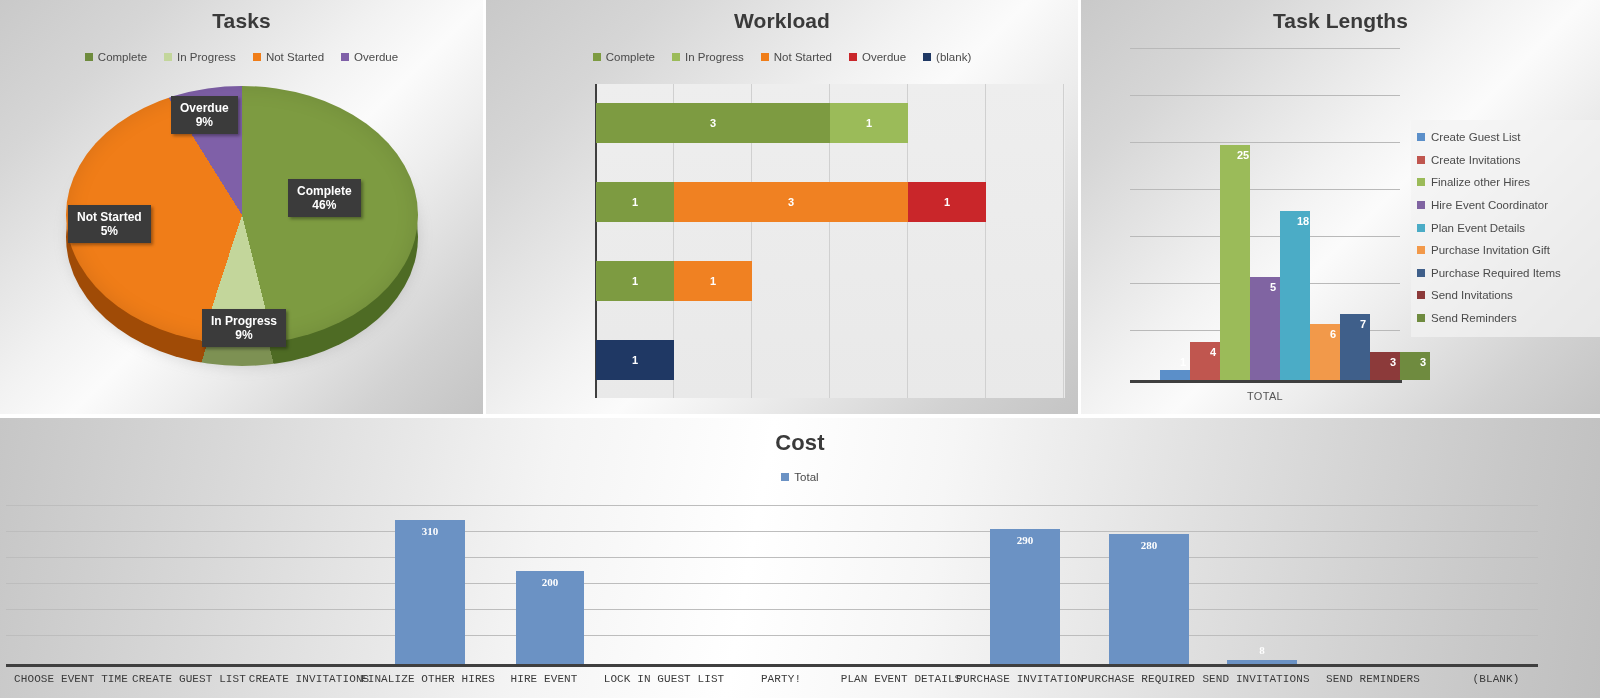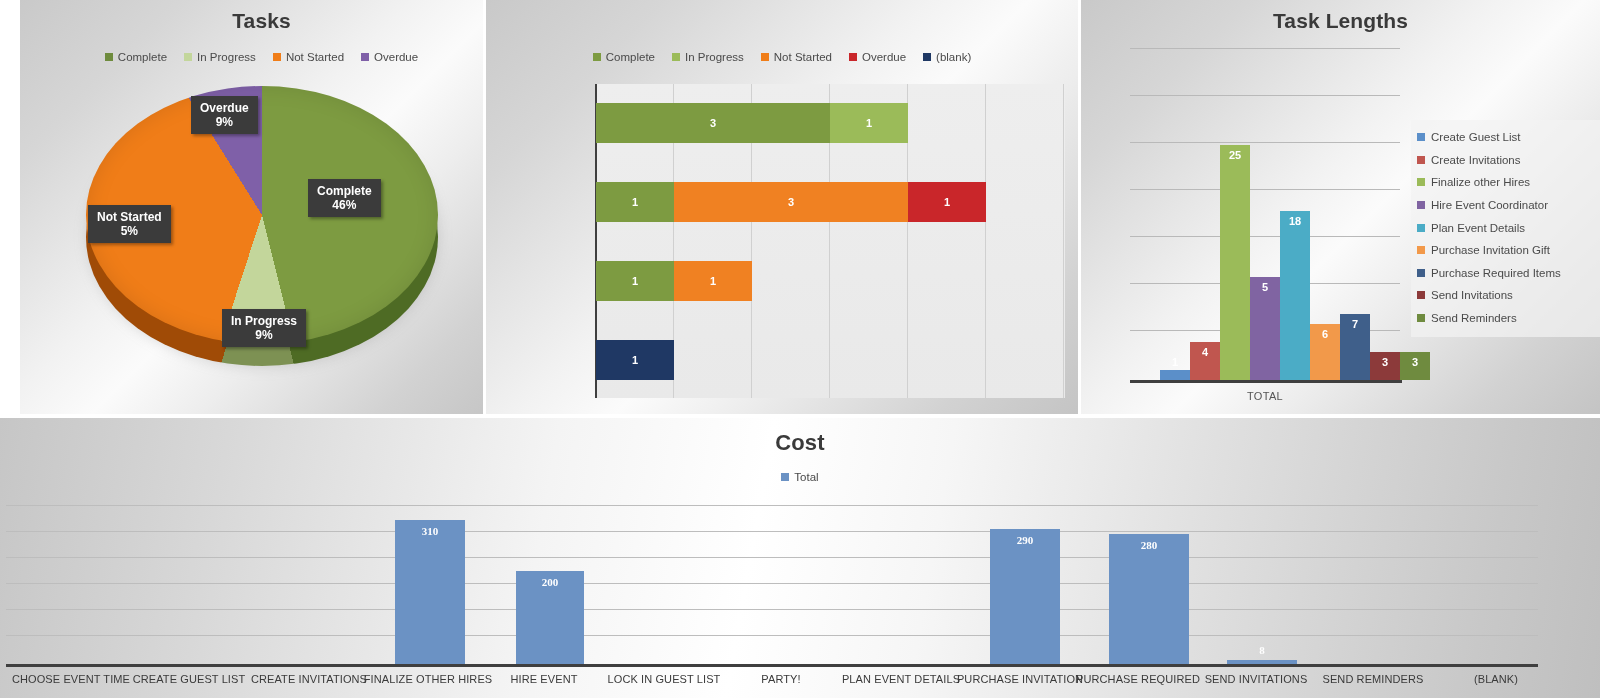--- a/index.html
+++ b/index.html
@@ -4,21 +4,21 @@
 <style>
   html,body{margin:0;padding:0;background:#ffffff;}
   body{width:1600px;height:698px;overflow:hidden;
        font-family:"Liberation Sans","DejaVu Sans",sans-serif;}
 
   .dash{position:relative;width:1600px;height:698px;background:#ffffff;}
 
   
   .panel{position:absolute;overflow:hidden;
          background:linear-gradient(135deg,#c9c9c9 0%,#d6d6d6 18%,#f2f2f2 44%,#fbfbfb 54%,#ededed 66%,#d2d2d2 86%,#c4c4c4 100%);}
-  #panel-tasks{left:0;top:0;width:483px;height:414px;margin-left:20px;}
+  #panel-tasks{left:0;top:0;width:483px;height:414px;}
   #panel-workload{left:486px;top:0;width:592px;height:414px;}
   #panel-tasklengths{left:1081px;top:0;width:519px;height:414px;}
   #panel-cost{left:0;top:418px;width:1600px;height:280px;
        background:linear-gradient(100deg,#c6c6c6 0%,#d8d8d8 14%,#f4f4f4 34%,#ffffff 47%,#f6f6f6 58%,#e0e0e0 74%,#c8c8c8 92%,#bfbfbf 100%);}
 
   .ptitle{position:absolute;width:100%;text-align:center;
           font-size:21px;font-weight:bold;color:#3a3a3a;letter-spacing:.1px;}
   #panel-tasks .ptitle{top:9px;}
   #panel-workload .ptitle{top:9px;}
   #panel-tasklengths .ptitle{top:9px;}
@@ -67,36 +67,36 @@
   .wl-cat{position:absolute;right:0;font-size:11px;color:#555;white-space:nowrap;
      text-align:right;}
   #wl-cats{position:absolute;left:0;top:84px;width:104px;height:314px;}
 
   
   #tl-plot{position:absolute;left:49px;top:48px;width:270px;height:335px;}
   #tl-plot .gl{position:absolute;left:0;width:270px;height:1px;background:#b9b9b9;}
   #tl-plot .xaxis{position:absolute;left:0;bottom:0;width:272px;height:3px;background:#3f3f3f;}
   .tl-bar{position:absolute;bottom:3px;width:30px;}
   .tl-bar .val{position:absolute;top:4px;left:0;width:100%;text-align:center;
-     color:#fff;font-size:11px;font-weight:bold;}
+     color:#fff;font-size:11px;font-weight:bold;padding-left:8px;}
   #tl-total{position:absolute;left:49px;top:390px;width:270px;text-align:center;
      font-size:11px;color:#555;letter-spacing:.3px;}
   #tl-legend{position:absolute;left:330px;top:120px;width:188px;
      background:rgba(243,243,243,.72);padding:6px 4px 8px 6px;}
   #tl-legend .lrow{display:flex;align-items:center;gap:6px;height:22.6px;
      font-size:11.5px;color:#4a4a4a;white-space:nowrap;}
 
   
   #cost-plot{position:absolute;left:6px;top:87px;width:1532px;height:162px;font-family:Liberation Serif, serif;}
   #cost-plot .gl{position:absolute;left:0;width:1532px;height:1px;background:#bdbdbd;}
   #cost-plot .xaxis{position:absolute;left:0;bottom:0;width:1532px;height:3px;background:#3f3f3f;}
   .cost-bar{position:absolute;bottom:3px;}
   .cost-bar .val{position:absolute;top:5px;left:0;width:100%;text-align:center;
      color:#fff;font-size:11px;font-weight:bold;}
-  #cost-cats{position:absolute;left:0;top:255px;width:1461px;height:24px;}
+  #cost-cats{position:absolute;left:0;top:255px;width:1461px;height:24px;font-family:Liberation Mono, monospace;}
   .cost-cat{position:absolute;top:0;font-size:11px;color:#3a3a3a;
      text-align:center;white-space:nowrap;letter-spacing:.1px;}
   .seam{position:absolute;background:#ffffff;}
 </style>
 </head>
 <body>
 
 <div class="dash">
 
   <div class="panel" id="panel-tasks">
@@ -139,20 +139,21 @@
         <span class="pct">5%</span>
       </div>
       <div class="pie-label" style="left:144px;top:231px;">
         <span>In Progress</span>
         <span class="pct">9%</span>
       </div>
     </div>
   </div>
 
   <div class="panel" id="panel-workload">
+    <div class="ptitle">Workload</div>
 
     <div class="hlegend">
       <span class="lg">
         <i class="swatch" style="background:#7d9b41"></i>
         <span>Complete</span>
         </span>
       <span class="lg">
         <i class="swatch" style="background:#9bbb59"></i>
         <span>In Progress</span>
         </span>

